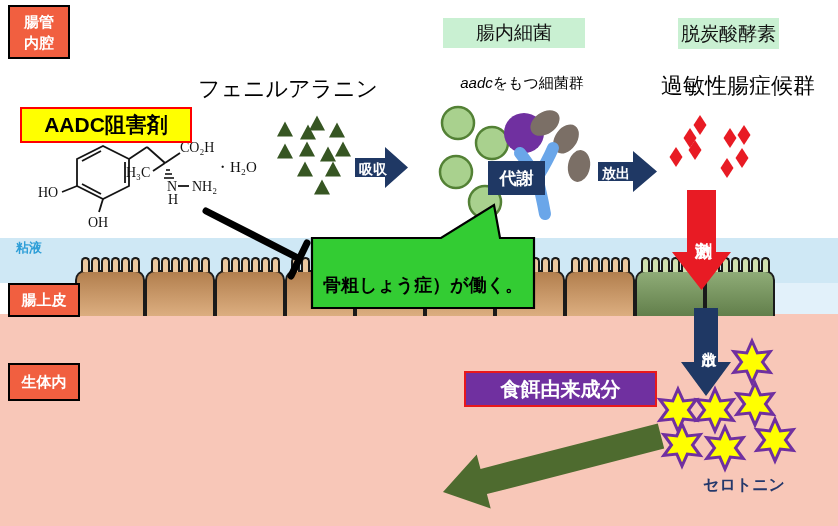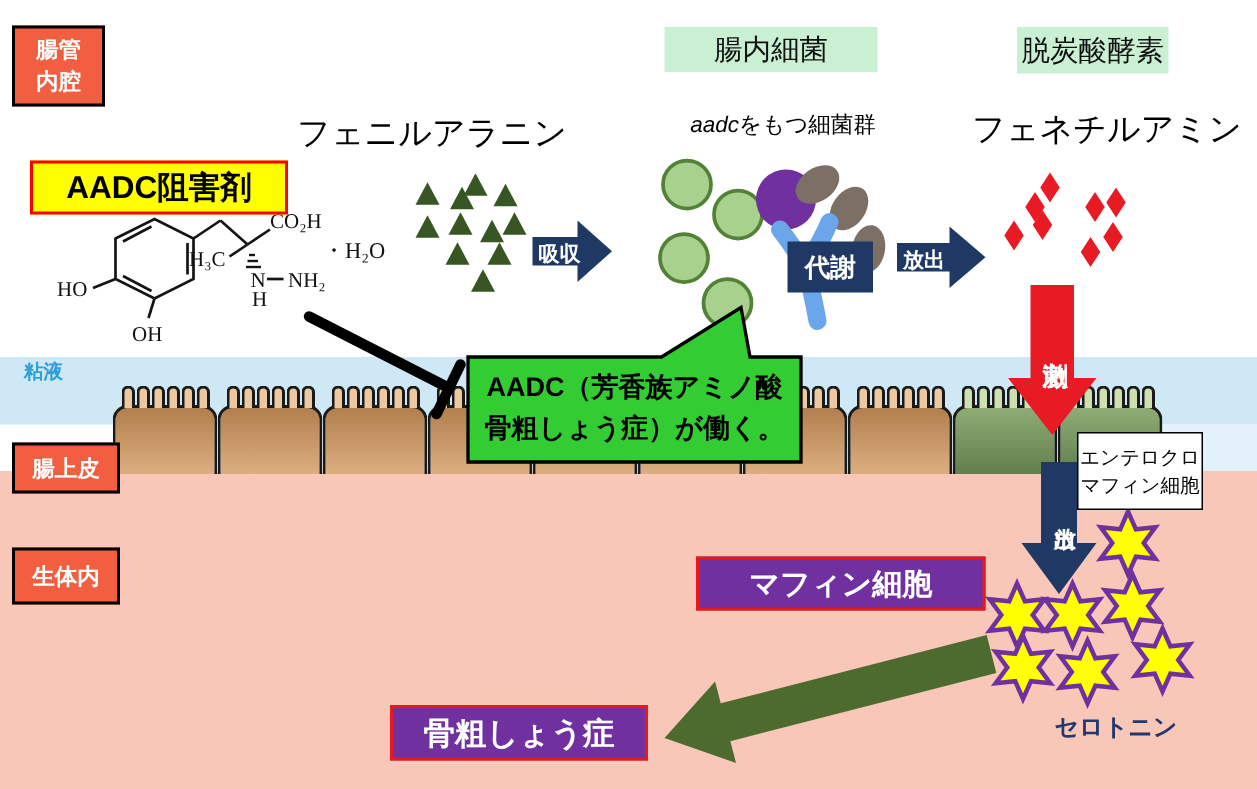--- a/index.html
+++ b/index.html
@@ -12,24 +12,24 @@
   .body-band{left:0;top:314px;width:838px;height:212px;background:#f8c7b8;}
   
   .cell{position:absolute;top:270px;width:70px;height:46px;border:2.5px solid #1a1a1a;border-bottom:none;
         border-radius:10px 10px 0 0;background:linear-gradient(180deg,#b27f4e,#dcae80);box-sizing:border-box;z-index:1;}
   .cell.green{background:linear-gradient(180deg,#8fac77,#627f4b);}
   .bump{position:absolute;top:257px;width:9px;height:15px;border:2px solid #1a1a1a;border-bottom:none;
         border-radius:6px 6px 0 0;background:#ecc9a0;box-sizing:border-box;z-index:1;}
   .bump.green{background:#cfe0b0;}
   
   .box-orange{background:#f15f40;border:2px solid #000;color:#fff;font-weight:700;
-              display:flex;align-items:center;justify-content:center;text-align:center;margin-top:12px;}
+              display:flex;align-items:center;justify-content:center;text-align:center;}
   .label-green{background:#c9f0d2;color:#111;display:flex;align-items:center;justify-content:center;font-size:19px;}
   .heading{font-weight:400;color:#000;text-align:center;font-size:22px;white-space:nowrap;}
-  .navy-box{background:#1f3864;color:#fff;font-weight:700;display:flex;align-items:center;justify-content:center;margin-left:37px;}
+  .navy-box{background:#1f3864;color:#fff;font-weight:700;display:flex;align-items:center;justify-content:center;}
   .arrow-label{color:#fff;font-size:14px;font-weight:700;white-space:nowrap;}
   .v-label{color:#fff;font-weight:700;writing-mode:vertical-rl;text-orientation:upright;text-align:center;}
   .purple-box{background:#7030a0;border:2.5px solid #e8181c;color:#fff;font-weight:700;
               display:flex;align-items:center;justify-content:center;white-space:nowrap;}
   .txt-layer{z-index:3;}
   svg.scene{position:absolute;left:0;top:0;z-index:2;pointer-events:none;}
 </style>
 </head>
 <body>
 
@@ -207,43 +207,37 @@
   <div class="abs txt-layer box-orange" style="left:8px;top:5px;width:58px;height:50px;font-size:15px;line-height:1.4;">
     <div><span>腸管</span><br>
          <span>内腔</span></div>
   </div>
 
   <div class="abs txt-layer label-green" style="left:443px;top:18px;width:142px;height:30px;">腸内細菌</div>
   <div class="abs txt-layer label-green" style="left:678px;top:18px;width:101px;height:31px;">脱炭酸酵素</div>
 
   <div class="abs txt-layer heading" style="left:190px;top:74px;width:196px;">フェニルアラニン</div>
   <div class="abs txt-layer heading" style="left:424px;top:74px;width:196px;font-size:15px;"><i>aadc</i><span>をもつ細菌群</span></div>
-  <div class="abs txt-layer heading" style="left:638px;top:71px;width:200px;">フェネチルアミン</div>
+  <div class="abs txt-layer heading" style="left:638px;top:71px;width:200px;">過敏性腸症候群</div>
 
   <div class="abs txt-layer" style="left:20px;top:107px;width:172px;height:36px;background:#ffff00;border:2.5px solid #ff0000;
        display:flex;align-items:center;justify-content:center;font-size:21px;font-weight:700;color:#000;box-sizing:border-box;">AADC阻害剤</div>
 
   <div class="abs txt-layer arrow-label" style="left:359px;top:161px;">吸収</div>
   <div class="abs txt-layer navy-box" style="left:488px;top:161px;width:57px;height:34px;font-size:17px;">代謝</div>
   <div class="abs txt-layer arrow-label" style="left:602px;top:165px;">放出</div>
   <div class="abs txt-layer v-label" style="left:688px;top:199px;width:27px;height:58px;font-size:17px;">刺激</div>
   <div class="abs txt-layer v-label" style="left:694px;top:315px;width:24px;height:50px;font-size:15px;">放出</div>
 
   <div class="abs txt-layer" style="left:314px;top:245px;width:218px;text-align:center;font-size:18px;font-weight:700;
        color:#000;line-height:27px;">
-    <span>AADC（芳香族アミノ酸</span><br>
+    <br>
     <span>骨粗しょう症）が働く。</span>
   </div>
 
   <div class="abs txt-layer" style="left:16px;top:239px;font-size:13px;font-weight:700;color:#2f9fd8;">粘液</div>
   <div class="abs txt-layer box-orange" style="left:8px;top:283px;width:68px;height:30px;font-size:15px;">腸上皮</div>
-  <div class="abs txt-layer box-orange" style="left:8px;top:353px;width:68px;height:34px;font-size:15px;">生体内</div>
-
-  <div class="abs txt-layer" style="left:718px;top:288px;width:84px;height:52px;background:#fff;border:1.5px solid #000;
-       font-size:13px;color:#000;line-height:1.5;display:flex;align-items:center;justify-content:center;text-align:center;box-sizing:border-box;">
-    <div><span>エンテロクロ</span><br>
-         <span>マフィン細胞</span></div>
-  </div>
-
-  <div class="abs txt-layer purple-box" style="left:464px;top:371px;width:193px;height:36px;font-size:20px;box-sizing:border-box;">マフィン細胞</div>
-  <div class="abs txt-layer purple-box" style="left:260px;top:470px;width:172px;height:37px;font-size:21px;box-sizing:border-box;">骨粗しょう症</div>
+  <div class="abs txt-layer box-orange" style="left:8px;top:363px;width:68px;height:34px;font-size:15px;">生体内</div>
+
+
+  <div class="abs txt-layer purple-box" style="left:464px;top:371px;width:193px;height:36px;font-size:20px;box-sizing:border-box;">食餌由来成分</div>
   <div class="abs txt-layer" style="left:703px;top:475px;font-size:16px;font-weight:700;color:#24386b;white-space:nowrap;">セロトニン</div>
 </div>
 
 </body></html>

